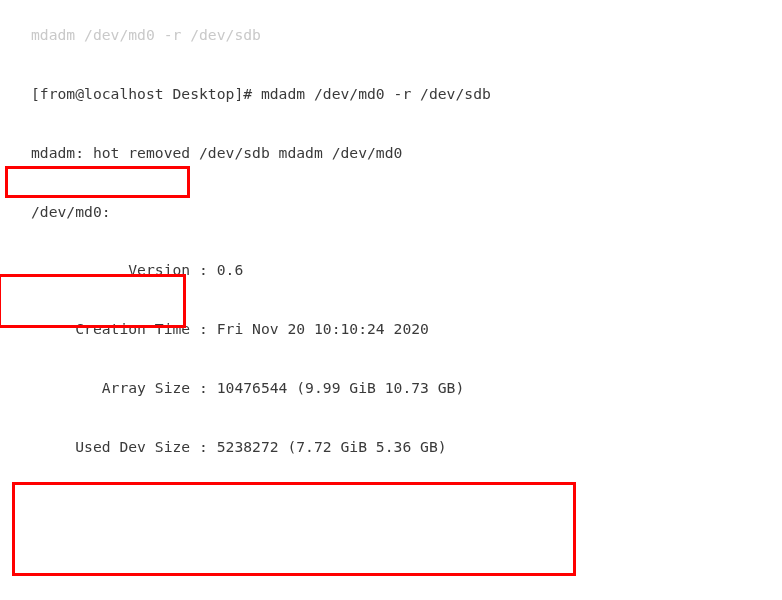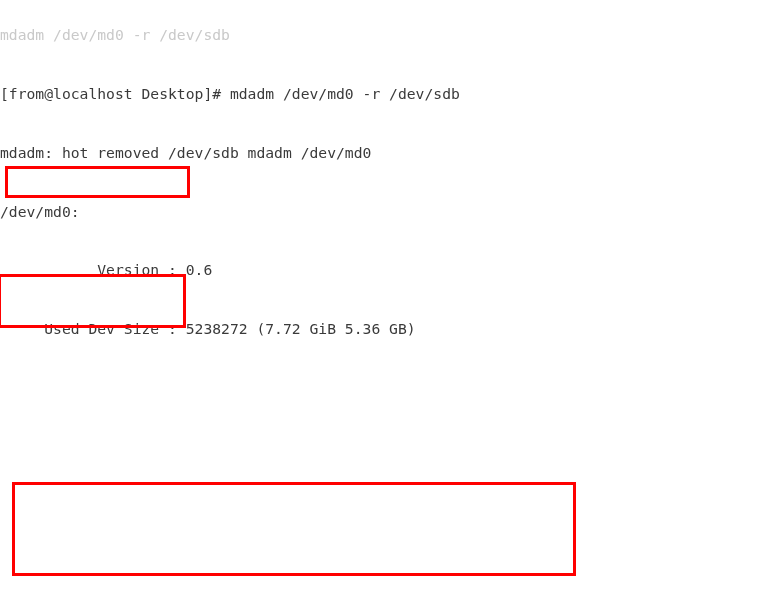--- a/index.html
+++ b/index.html
@@ -22,20 +22,21 @@
   #term {
     position: absolute;
     left: 0px;
     top: -14px;
     white-space: pre;
     letter-spacing: 0px;
   }
   .line {
     height: 19.6px;
     white-space: pre;
+    padding-left: 31px;
   }
   .clip-top {
     color: #c9c9c9;
   }
   .hl {
     position: absolute;
     border: 3px solid #ff0000;
     box-sizing: border-box;
     pointer-events: none;
     background: transparent;
@@ -48,20 +49,22 @@
 <body>
 
 <div id="screen">
 
   <div id="term">
     <div class="line clip-top">mdadm /dev/md0 -r /dev/sdb</div>
     <div class="line">[from@localhost Desktop]# mdadm /dev/md0 -r /dev/sdb</div>
     <div class="line">mdadm: hot removed /dev/sdb mdadm /dev/md0</div>
     <div class="line">/dev/md0:</div>
     <div class="line">           Version : 0.6</div>
+    <div class="line">     Creation Time : Fri Nov 20 10:10:24 2020</div>
+    <div class="line">        Array Size : 10476544 (9.99 GiB 10.73 GB)</div>
     <div class="line">     Used Dev Size : 5238272 (7.72 GiB 5.36 GB)</div>
     
     
     
     
     
     
     
     
     

